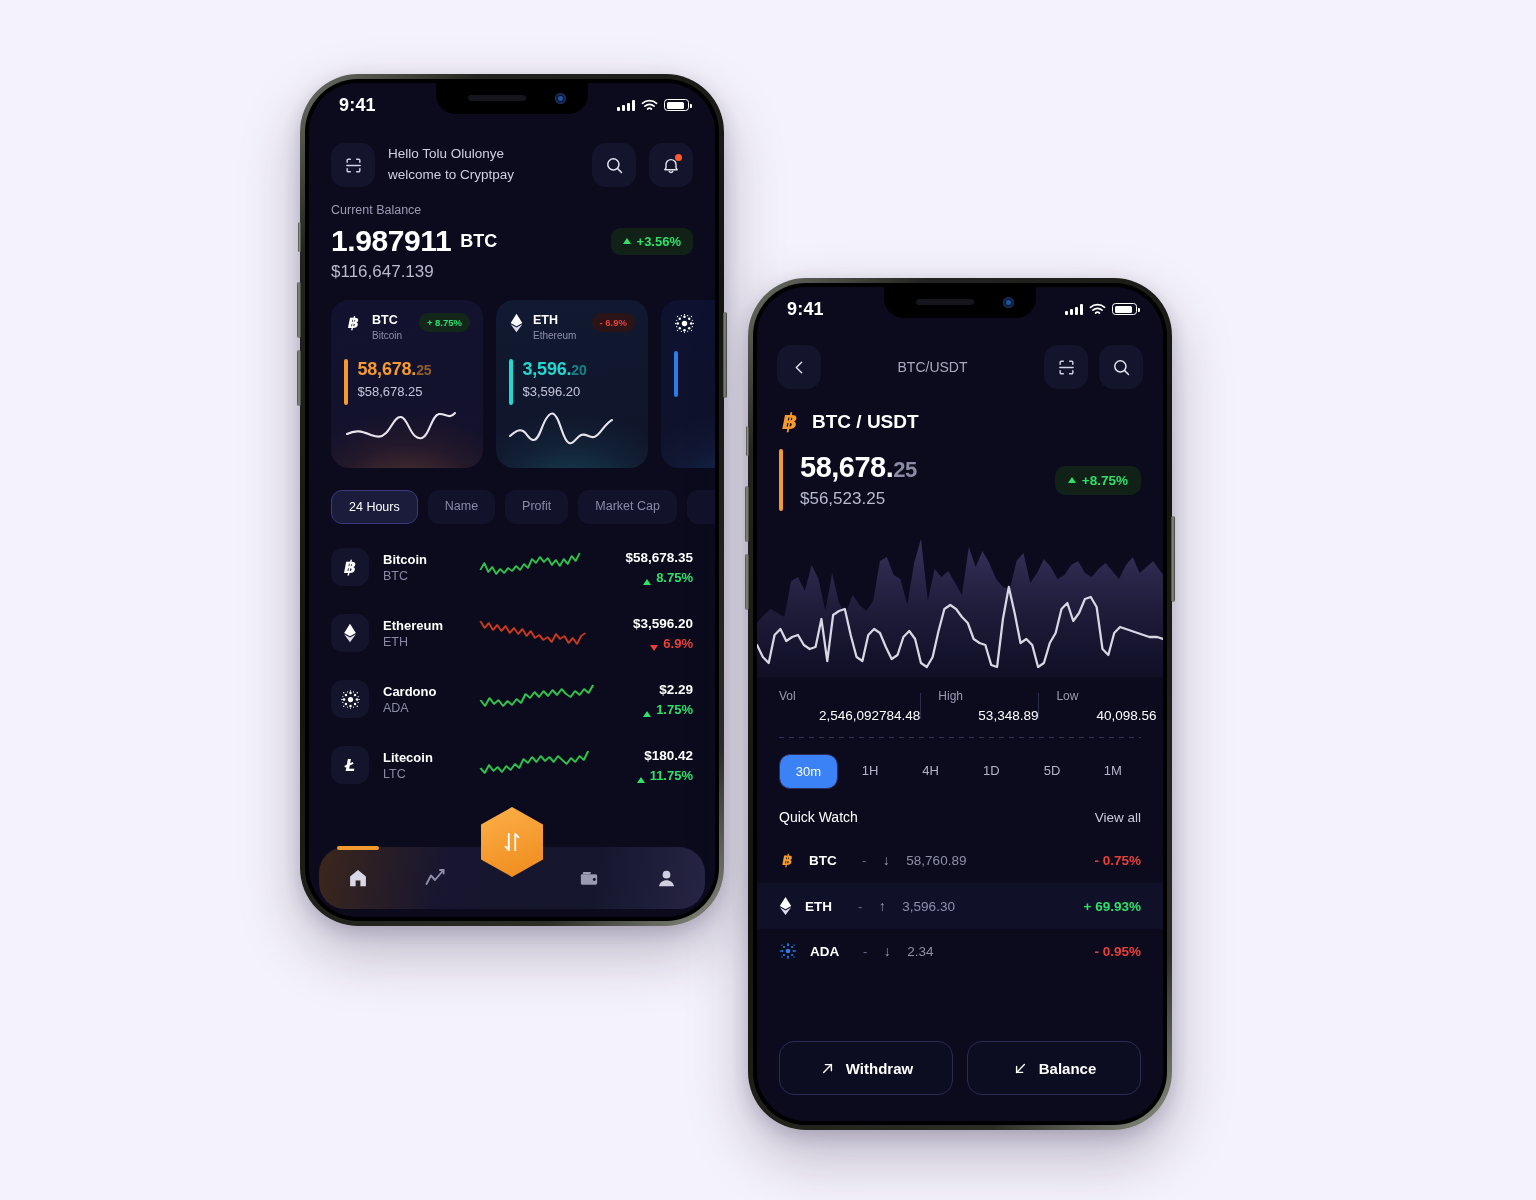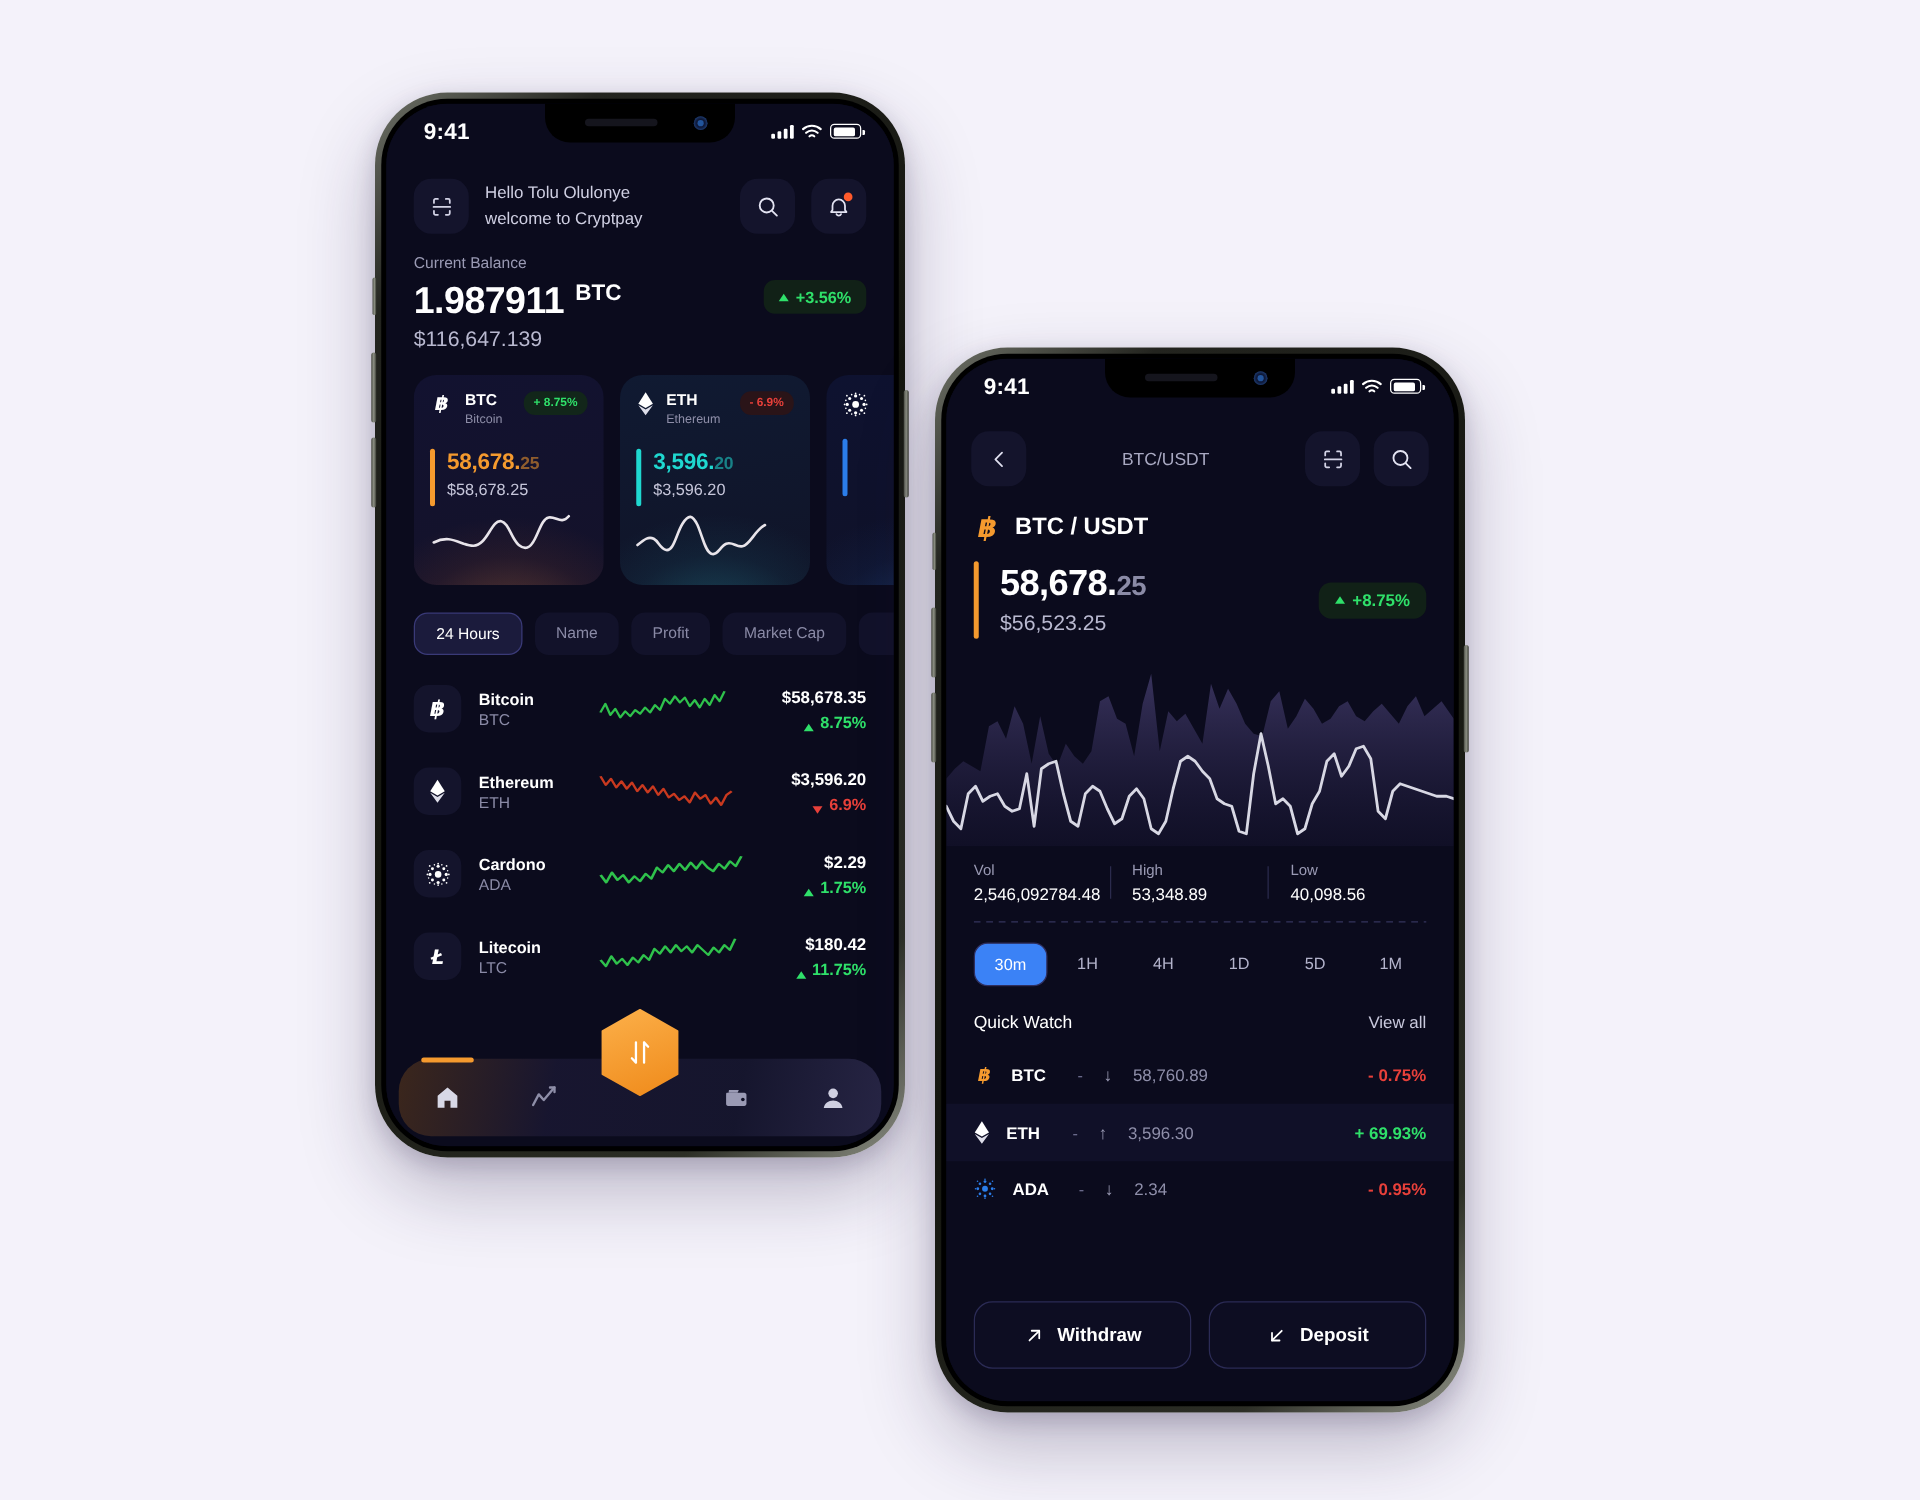--- a/index.html
+++ b/index.html
@@ -55,21 +55,21 @@
   .p1-head { display:flex; align-items:center; gap:13px; padding:16px 22px 0 22px; }
   .sq-btn { width:44px; height:44px; border-radius:14px; background:#14142c;
     display:flex; align-items:center; justify-content:center; flex:none; position:relative; }
   .greet { flex:1; color:#cfcfe2; font-size:13.5px; line-height:1.55; }
   .greet span { display:block; }
   .badge-dot { position:absolute; top:11px; right:11px; width:7px; height:7px; border-radius:50%;
     background:#ff5a2b; }
 
   .p1-bal { padding:16px 22px 0 22px; }
   .bal-label { color:#9a9ab4; font-size:12.5px; }
-  .bal-row { display:flex; align-items:flex-start; margin-top:7px; }
+  .bal-row { display:flex; align-items:center; margin-top:7px; }
   .bal-amt { color:#fff; font-size:30px; font-weight:bold; letter-spacing:-.4px; }
   .bal-unit { color:#fff; font-size:18px; font-weight:bold; margin-left:9px; }
   .bal-chip { margin-left:auto; background:#112117; border-radius:9px; padding:6px 12px;
     color:#2fe06a; font-size:13px; font-weight:bold; display:flex; align-items:center; gap:6px; }
   .bal-usd { color:#b9b9d0; font-size:17px; margin-top:4px; }
   .tri-up { width:0;height:0;border-left:4.5px solid transparent;border-right:4.5px solid transparent;
     border-bottom:6px solid #2fe06a; }
   .tri-dn { width:0;height:0;border-left:4.5px solid transparent;border-right:4.5px solid transparent;
     border-top:6px solid #e8403a; }
 
@@ -143,21 +143,21 @@
   .p2-main .dec { color:#8b8ba6; font-size:22px; }
   .p2-sub { color:#b9b9d0; font-size:17px; margin-top:5px; }
   .p2-chip { margin-left:auto; background:#112117; border-radius:10px; padding:7px 13px;
     color:#2fe06a; font-size:13.5px; font-weight:bold; display:flex; align-items:center; gap:6px; }
   .bigchart { height:160px; margin-top:6px; position:relative; }
   .stats { display:flex; padding:12px 22px 14px 22px; }
   .stat { flex:1; position:relative; }
   .stat + .stat { padding-left:18px; }
   .stat + .stat::before { content:""; position:absolute; left:0; top:4px; bottom:4px; width:1px; background:#2b2b4d; }
   .stat .k { color:#9a9ab4; font-size:12px; }
-  .stat .v { color:#fff; font-size:13.5px; margin-top:5px; }
+  .stat .v { color:#fff; font-size:13.5px; margin-top:5px;margin-left:40px; }
   .dashed { height:1px; margin:0 22px; background-image:linear-gradient(90deg,#33335c 52%,transparent 0);
     background-size:10px 1px; }
   .tfs { display:flex; padding:16px 22px; gap:4px; }
   .tf { flex:1; text-align:center; padding:9px 0; border-radius:11px; color:#b3b3cb; font-size:13px; }
   .tf.active { background:#3b82f6; color:#fff; border:1px solid #2e2e5e; }
   .qw-head { display:flex; align-items:center; padding:4px 22px 12px 22px;gap:32px; }
   .qw-head b { color:#fff; font-size:14px; font-weight:normal; }
   .qw-head span { margin-left:auto; color:#c9c9dd; font-size:13.5px; }
   .qrow { display:flex; align-items:center; gap:13px; padding:13px 22px; }
   .qrow.alt { background:#101028; }
@@ -657,21 +657,21 @@
                 <path d="M6.5 17.5 17.5 6.5"></path>
                   <path d="M9 6.5h8.5V15"></path>
               </svg>
               <span>Withdraw</span>
             </div>
             <div class="act">
               <svg width="17" height="17" viewBox="0 0 24 24" fill="none" stroke="#fff" stroke-width="2" stroke-linecap="round" stroke-linejoin="round">
                 <path d="M17.5 6.5 6.5 17.5"></path>
                   <path d="M15 17.5H6.5V9"></path>
               </svg>
-              <span>Deposit</span>
+              <span>Balance</span>
             </div>
           </div>
         </div>
 
         <div class="notch">
           <span class="speaker"></span>
           <span class="cam"></span>
         </div>
         <div class="statusbar">
           <span>9:41</span>

